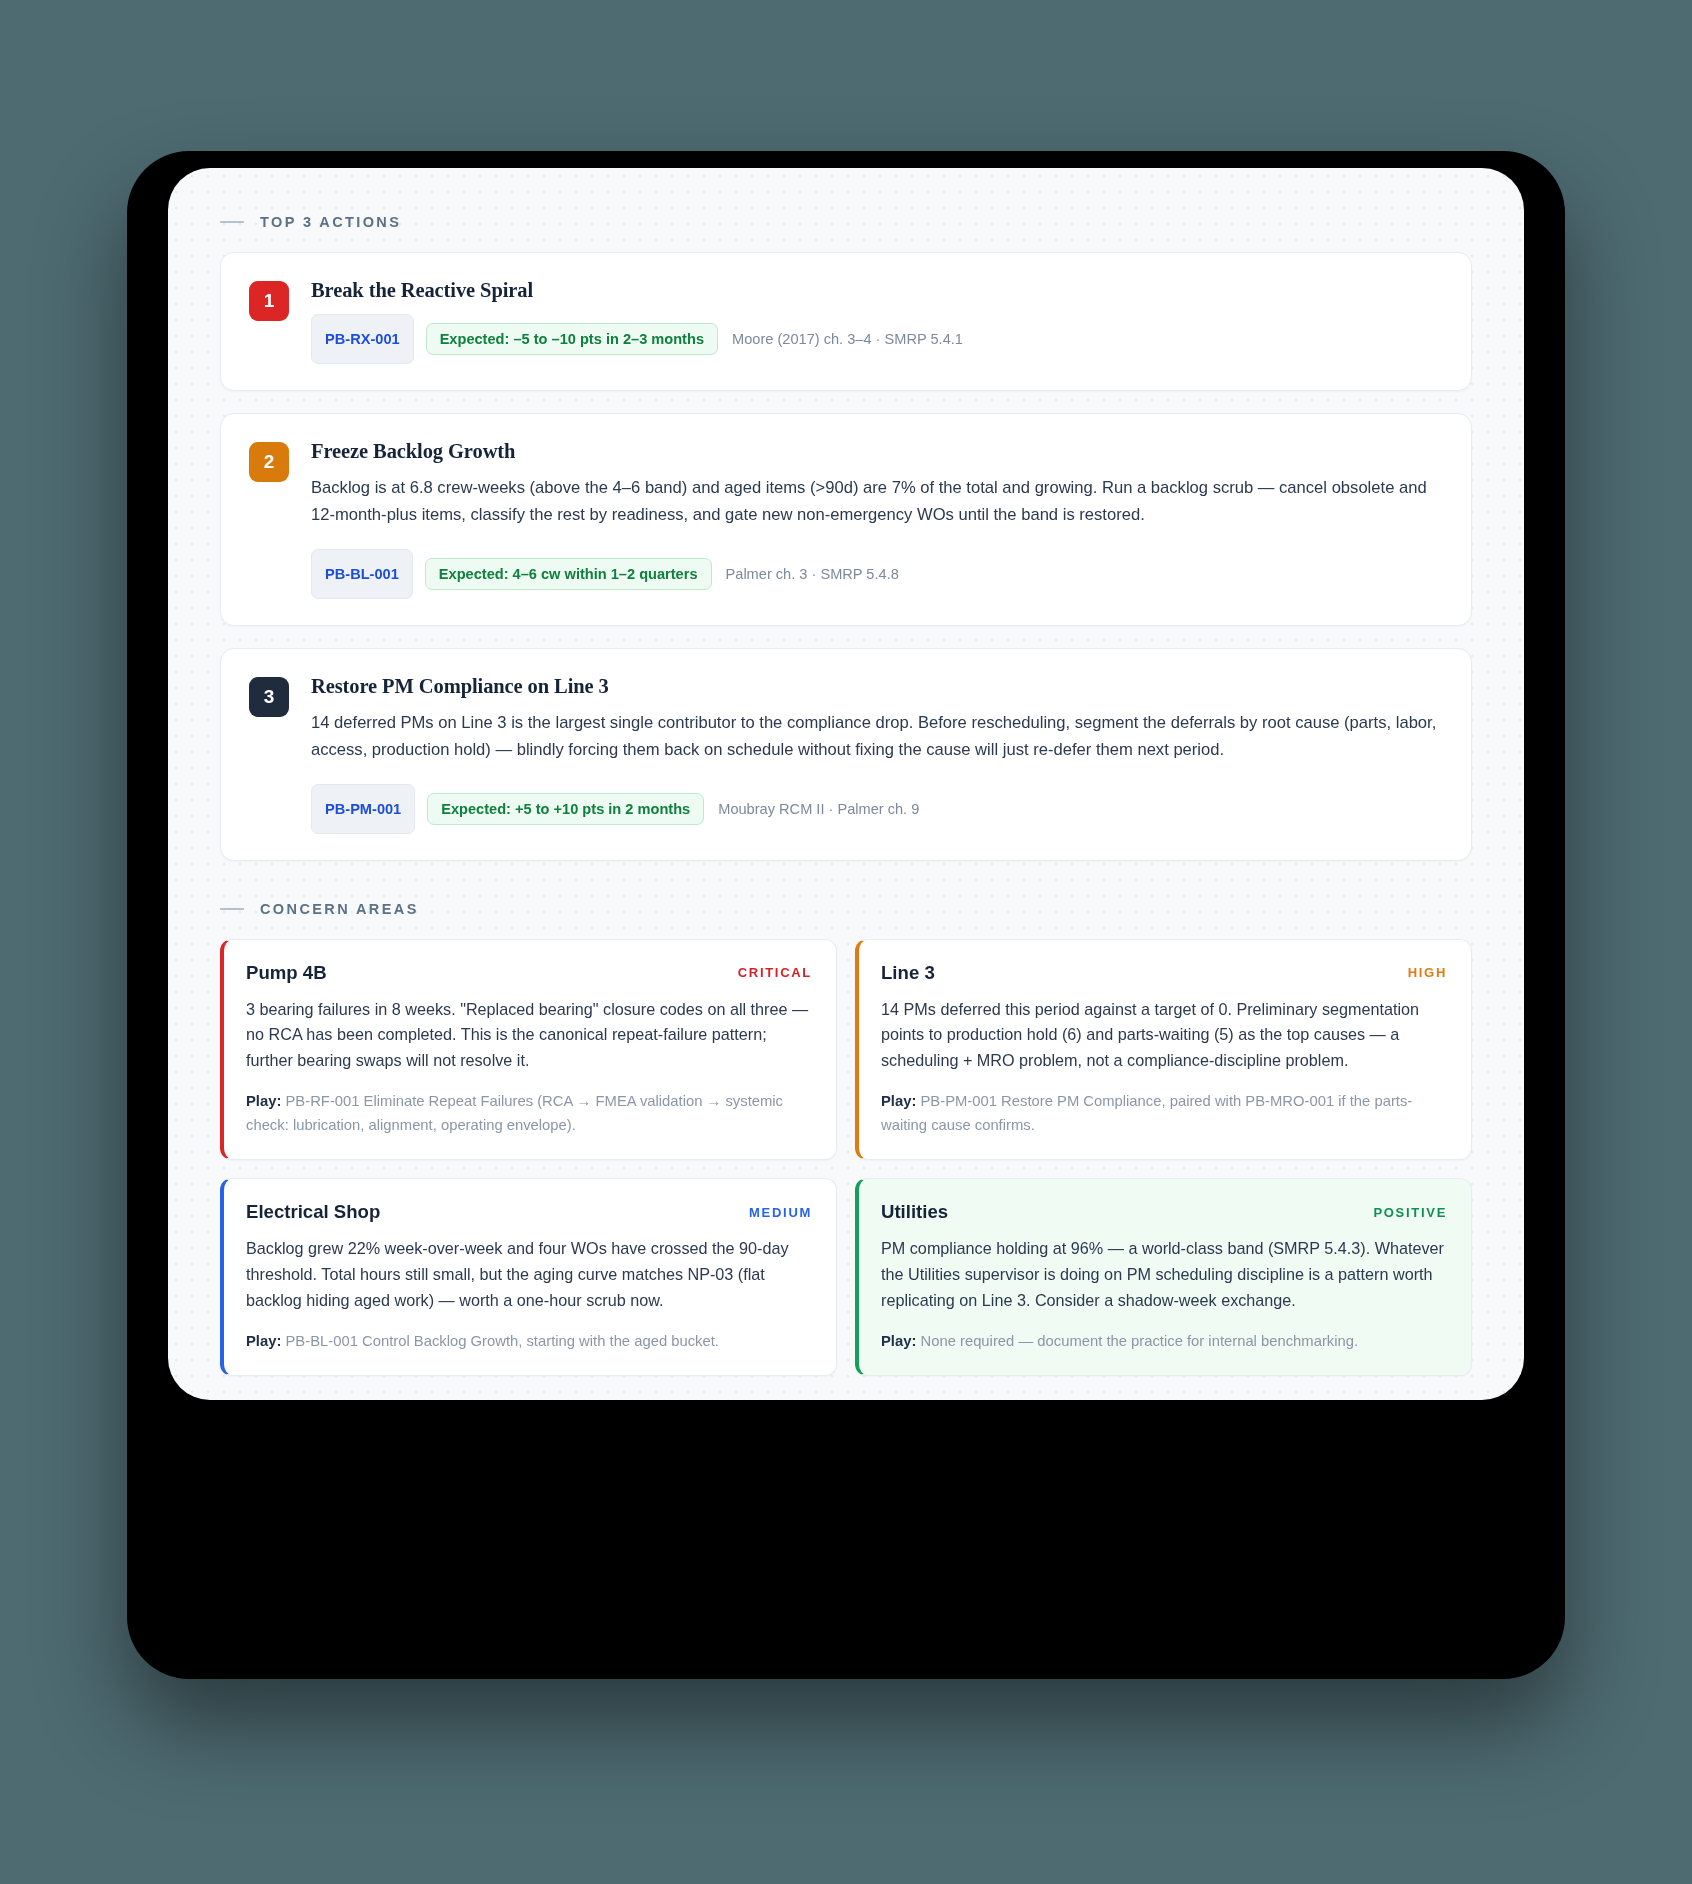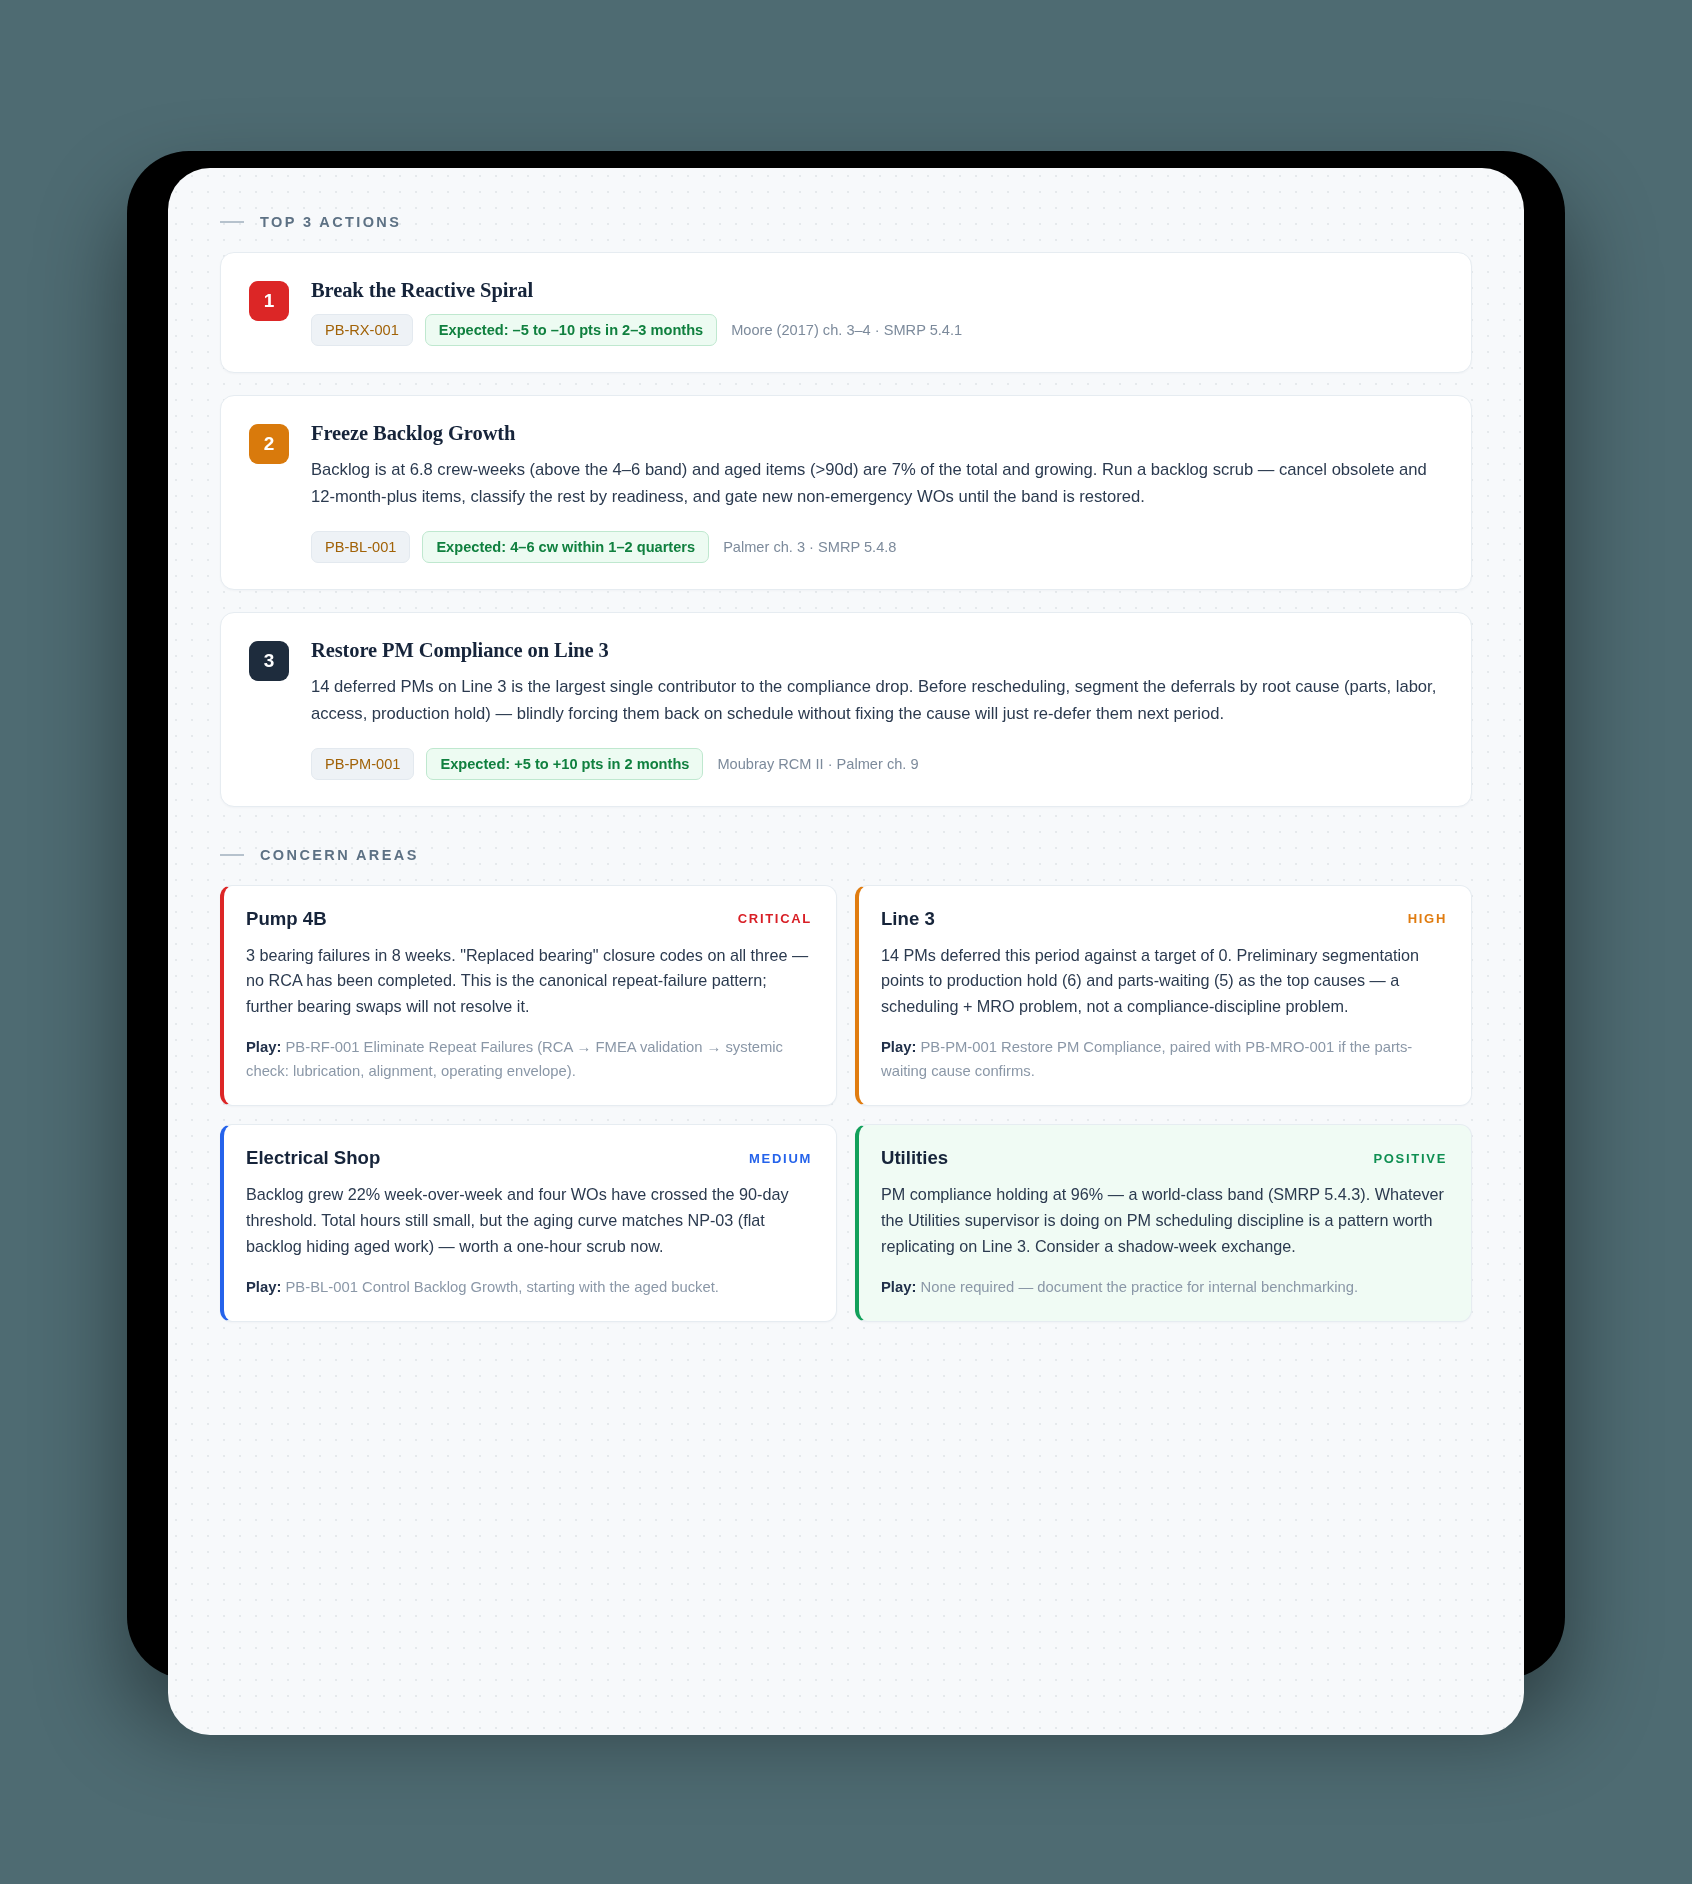--- a/index.html
+++ b/index.html
@@ -22,21 +22,21 @@
     background: #000000;
     border-radius: 62px;
     box-shadow: 0 46px 90px rgba(0,0,0,0.45);
   }
 
   #app-window {
     position: absolute;
     left: 168px;
     top: 168px;
     width: 1356px;
-    height: 1567px;
+    height: 1232px;
     background: #f7f9fb;
     border-radius: 42px;
     overflow: hidden;
   }
 
   
   #app-window::before {
     content: "";
     position: absolute;
     inset: 0;
@@ -122,24 +122,24 @@
     display: flex;
     align-items: center;
     gap: 12px;
     flex-wrap: wrap;
   }
 
   .chip-code {
     background: #eef2f6;
     border: 1px solid #e3e9ef;
     border-radius: 7px;
-    padding: 7px 13px;
+    padding: 16px 13px;
     font-size: 14.6px;
-    font-weight: 400;
-    color: #a16207;
+    font-weight: 700;
+    color: #1d4ed8;
   }
 
   .chip-expected {
     background: #edfbf2;
     border: 1px solid #bfe8cf;
     border-radius: 7px;
     padding: 7px 13px;
     font-size: 14.6px;
     font-weight: 700;
     color: #10803f;

